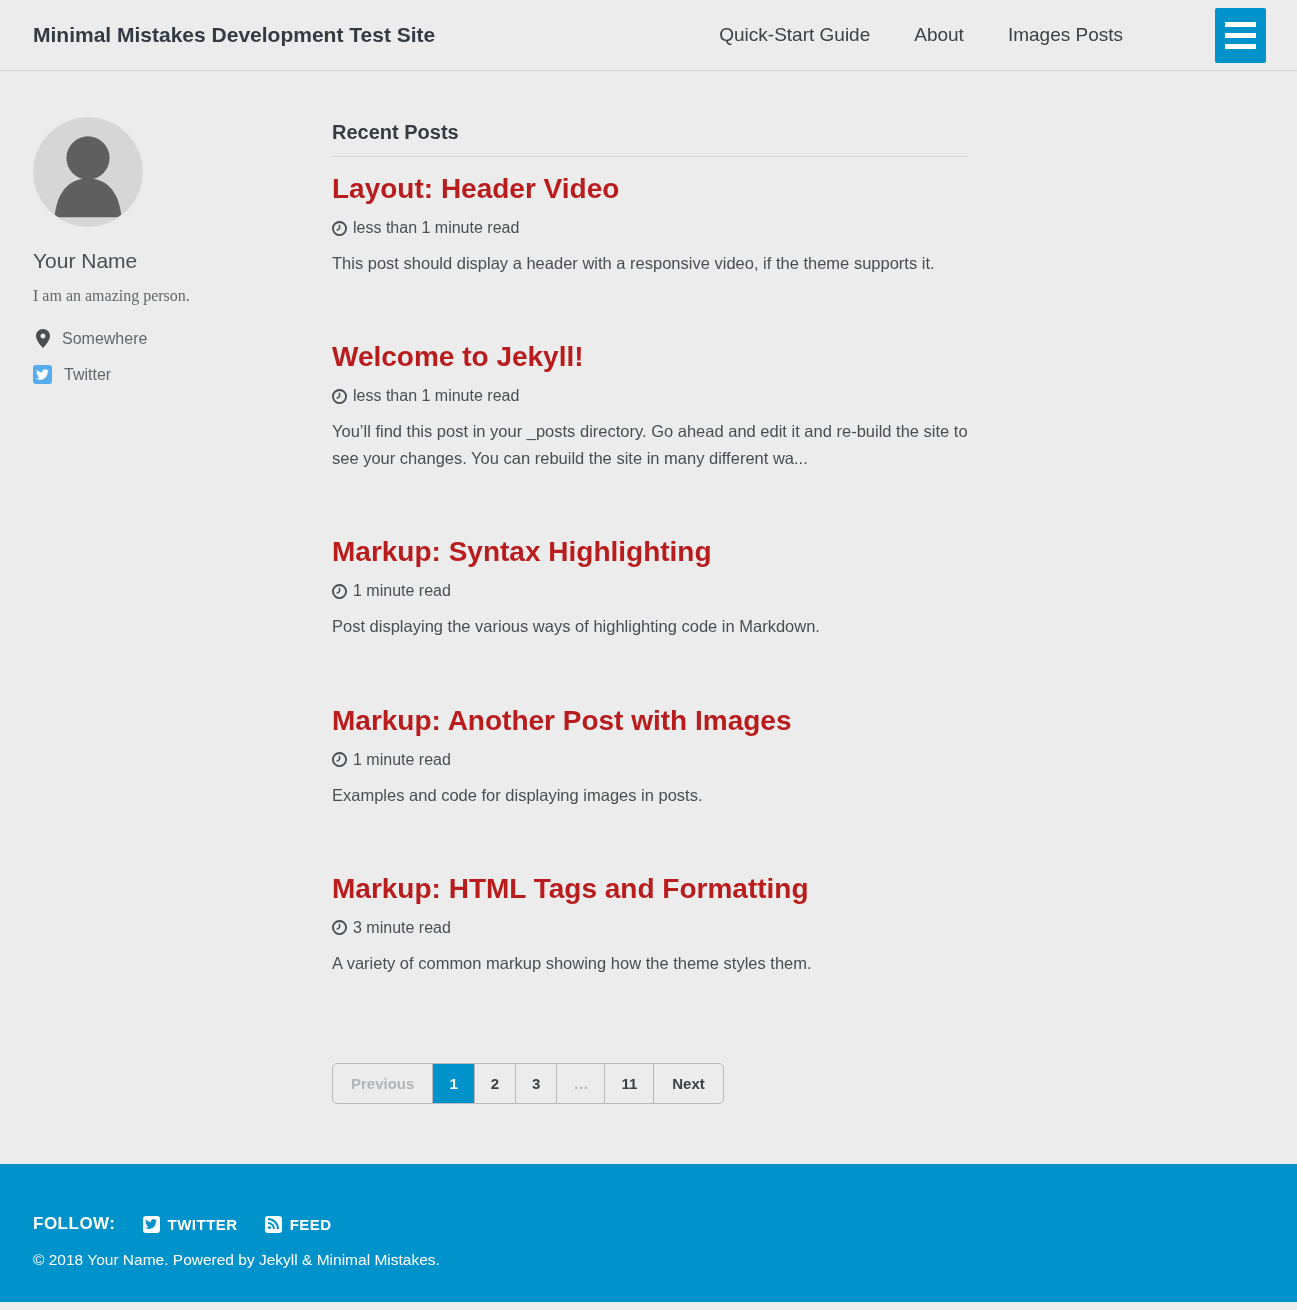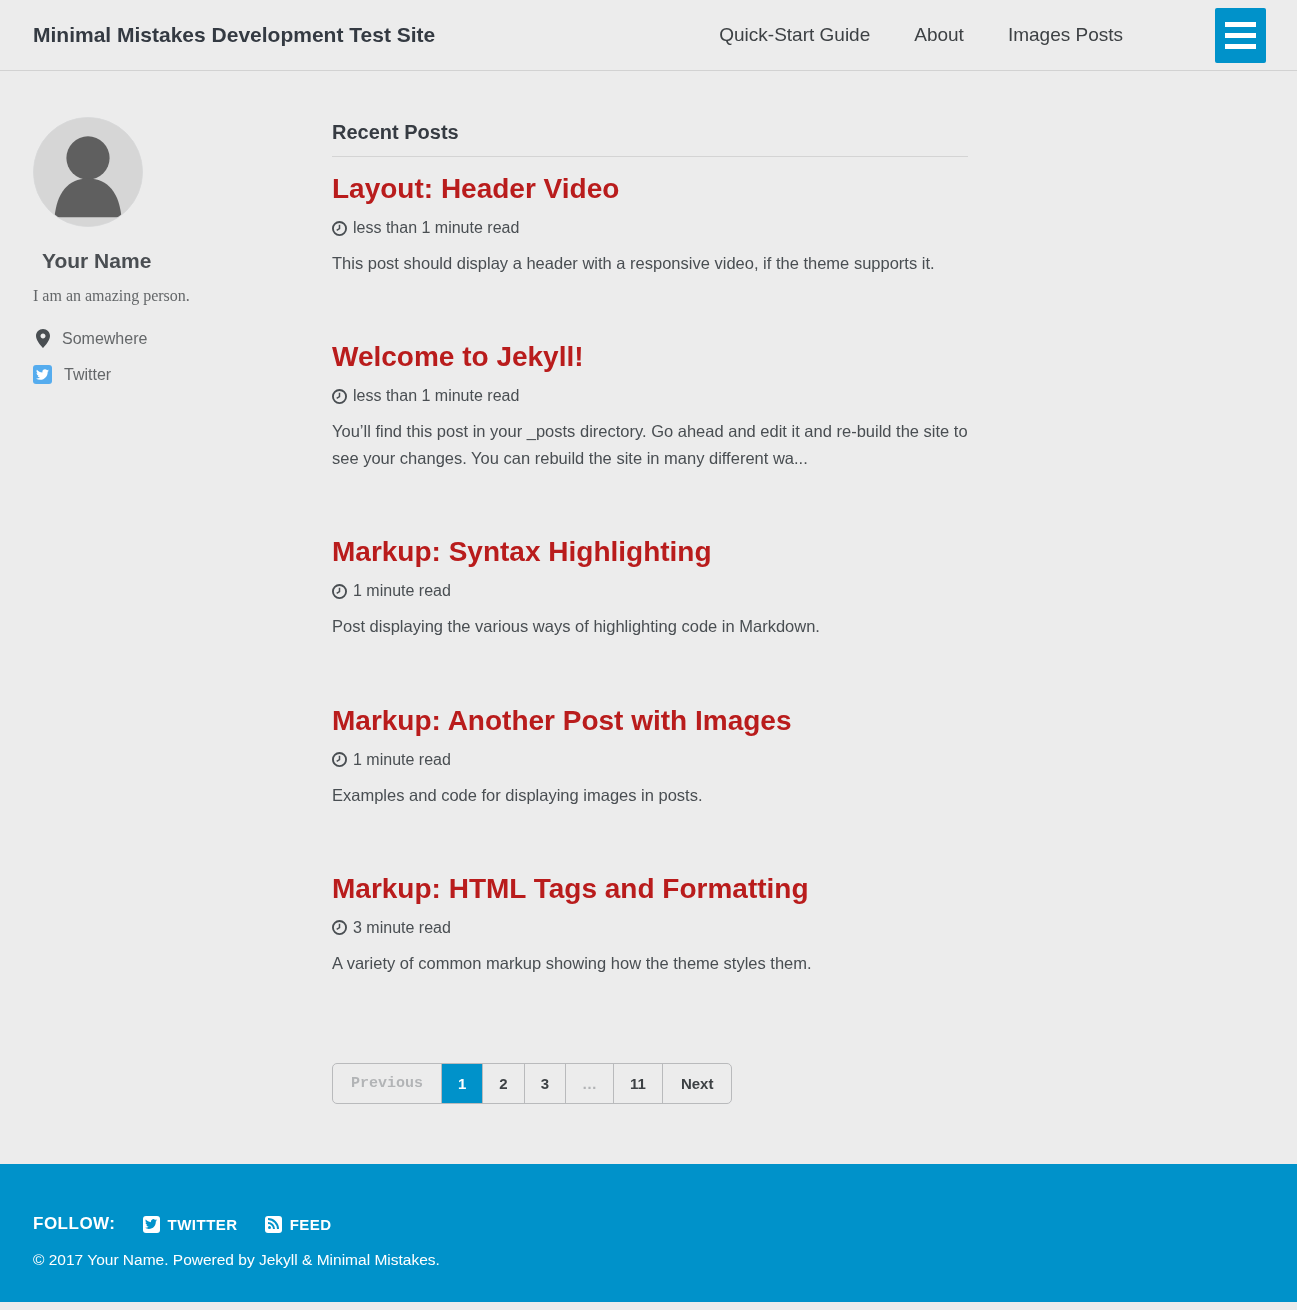--- a/index.html
+++ b/index.html
@@ -76,23 +76,22 @@
     height: 110px;
     border-radius: 50%;
     border: 1px solid #d9dadb;
     background: #d6d6d6;
     overflow: hidden;
   }
   .avatar svg { display: block; width: 108px; height: 108px; }
   .author-name {
     margin-top: 22px;
     font-size: 21px;
-    font-weight: bold;
+    font-weight: normal;
     color: #4a4e52;
-    margin-left: 9px;
   }
   .author-bio {
     margin-top: 14px;
     font-size: 16px;
     color: #646769;
     font-family: Liberation Serif, serif;
   }
   .author-links { margin-top: 24px; }
   .author-link {
     display: flex;
@@ -171,21 +170,21 @@
     padding: 11px 16px;
     border-right: 1px solid #b9babc;
     text-decoration: none;
     cursor: pointer;
     min-width: 37px;
     text-align: center;
   }
   .page-cell:last-child { border-right: none; }
   .page-cell.disabled { color: #b2b4b6; cursor: default; }
   .page-cell.active { background: #0092ca; color: #ffffff; cursor: default; }
-  .page-cell.prev { padding: 11px 18px; font-family: Liberation Mono, monospace; }
+  .page-cell.prev { padding: 11px 18px; }
   .page-cell.next { padding: 11px 18px; }
 
   
   .footer {
     background: #0092ca;
     height: 138px;
     padding: 50px 0 0 33px;
     color: #ffffff;
   }
   .follow-row { display: flex; align-items: center; }
@@ -365,14 +364,14 @@
       <span class="sq-icon">
         <svg viewBox="0 0 24 24">
             <circle cx="5" cy="19" r="3" fill="#0092ca"></circle>
             <path d="M2 10 a12 12 0 0112 12" fill="none" stroke="#0092ca" stroke-width="4"></path>
             <path d="M2 2 a20 20 0 0120 20" fill="none" stroke="#0092ca" stroke-width="4"></path>
           </svg>
       </span>
       <span class="follow-text">FEED</span>
     </a>
   </div>
-  <p class="copyright"><span>© 2017 Your Name. Powered by </span><a>Jekyll</a><span> &amp; </span><a>Minimal Mistakes</a><span>.</span></p>
+  <p class="copyright"><span>© 2018 Your Name. Powered by </span><a>Jekyll</a><span> &amp; </span><a>Minimal Mistakes</a><span>.</span></p>
 </footer>
 
 </body></html>

